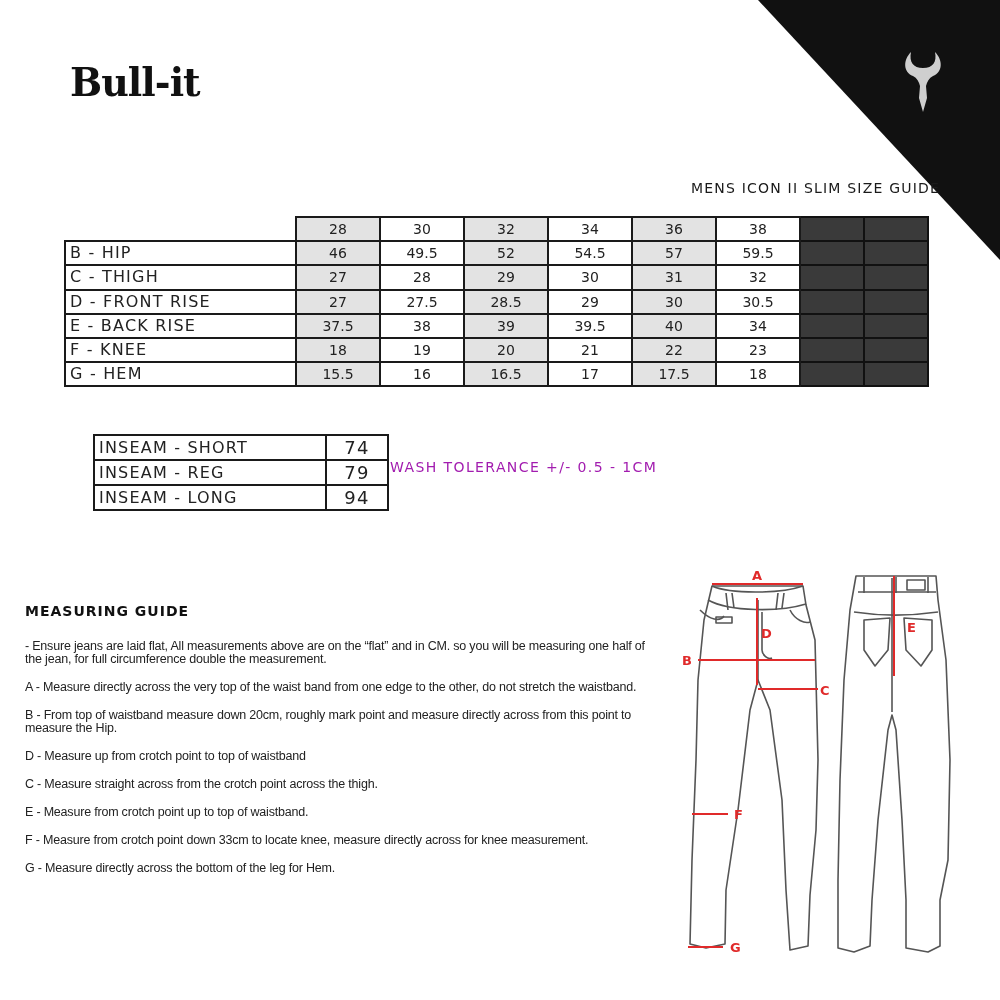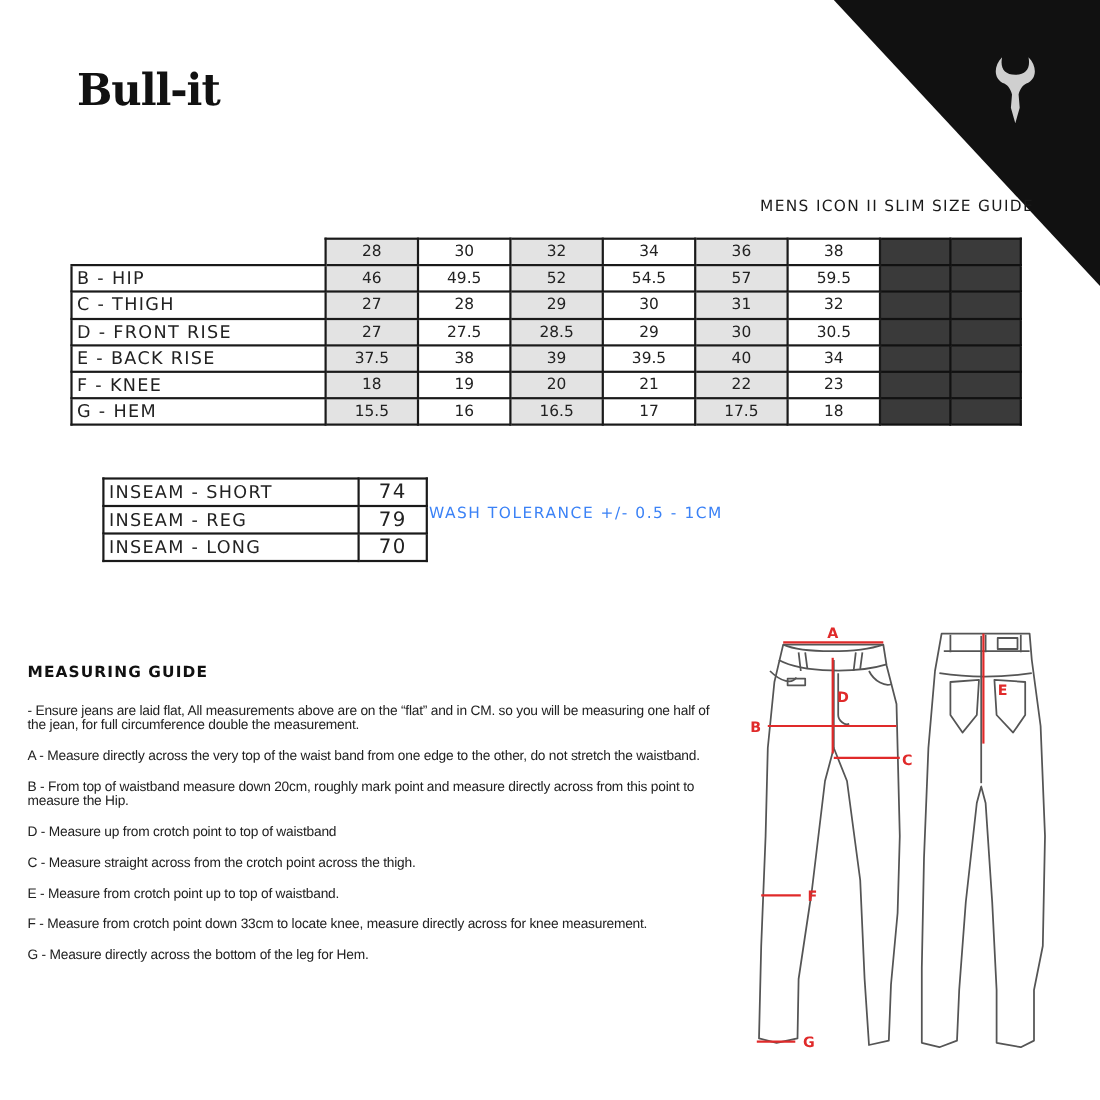--- a/index.html
+++ b/index.html
@@ -38,21 +38,21 @@
   
   .inseam-table {
     position: absolute; left: 65px; top: 434px; border-collapse: collapse; margin-left: 28px;
   }
   .inseam-table td { border: 2px solid #1a1a1a; height: 25px; font-size: 16px; letter-spacing: 1.2px; padding: 0; color: #222; }
   .inseam-table td.lbl { width: 232px; padding-left: 4px; }
   .inseam-table td.val { width: 62px; text-align: center; font-size: 18px; }
 
   .wash {
     position: absolute; left: 390px; top: 459px;
-    font-size: 14px; letter-spacing: 1.4px; color: #3b82f6;
+    font-size: 14px; letter-spacing: 1.4px; color: #a21caf;
   }
 
   .measure-title {
     position: absolute; left: 25px; top: 603px; font-size: 14px; font-weight: bold; letter-spacing: 1px; color: #111;
   }
   .measure-list {
     position: absolute; left: 25px; top: 640px; width: 620px;
     font-family: "Liberation Sans", sans-serif; font-size: 12.5px; line-height: 13px; color: #222;
   }
   .measure-list p { margin-bottom: 15px; letter-spacing: -0.2px; }
@@ -163,21 +163,21 @@
       <tr>
     <td class="lbl">INSEAM - SHORT</td>
     <td class="val">74</td>
   </tr>
   <tr>
     <td class="lbl">INSEAM - REG</td>
     <td class="val">79</td>
   </tr>
   <tr>
     <td class="lbl">INSEAM - LONG</td>
-    <td class="val">70</td>
+    <td class="val">94</td>
   </tr>
 </tbody>
   </table>
 
 <div class="wash">WASH TOLERANCE +/- 0.5 - 1CM</div>
 
 <div class="measure-title">MEASURING GUIDE</div>
 <div class="measure-list">
   <p>- Ensure jeans are laid flat, All measurements above are on the “flat” and in CM. so you will be measuring one half of the jean, for full circumference double the measurement.</p>
   <p>A - Measure directly across the very top of the waist band from one edge to the other, do not stretch the waistband.</p>

